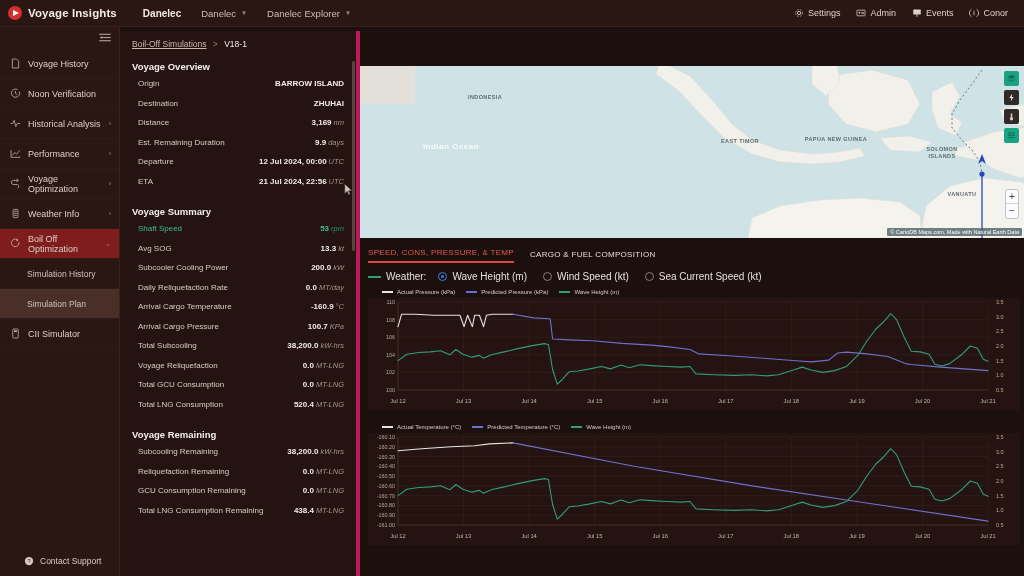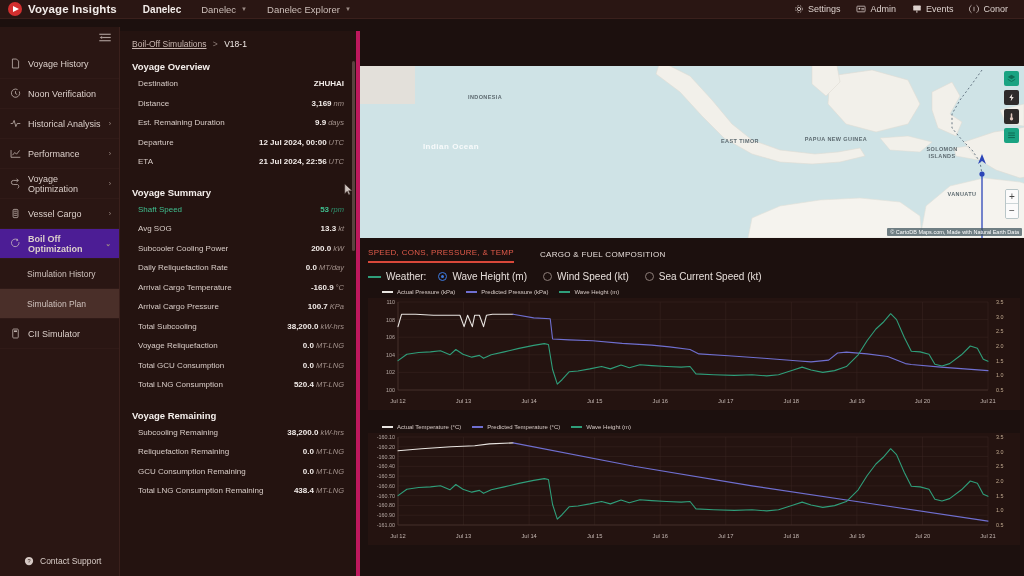--- a/index.html
+++ b/index.html
@@ -7,21 +7,21 @@
     width: 1024px; height: 576px;
     background: #1c100e;
     font-family: "Liberation Sans", sans-serif;
     overflow: hidden;
     color: #e8e0dc;
   }
   .app { position: relative; width: 1024px; height: 576px; }
 
   
   .topbar {
-    position: absolute; left: 0; top: 0; width: 1024px; height: 19px;
+    position: absolute; left: 0; top: 0; width: 1024px; height: 27px;
     background: #2a1613;
     display: flex; align-items: center;
     border-bottom: 1px solid #3a201c;
   }
   .brand { display: flex; align-items: center; gap: 6px; padding-left: 8px; }
   .brand-logo {
     width: 14px; height: 14px; border-radius: 50%;
     background: #d32f2f; position: relative;
   }
   .brand-logo::after {
@@ -55,21 +55,21 @@
   .nav-item {
     height: 30px; display: flex; align-items: center; gap: 7px;
     padding: 0 8px 0 10px; font-size: 9px; color: #dcd0cb; cursor: pointer;
     border-bottom: 1px solid #301a17;
   }
   .nav-item .ni-icon { width: 11px; height: 11px; flex: 0 0 11px; opacity: .85; }
   .nav-item .ni-label { flex: 1; }
   .nav-item .ni-chev { font-size: 7px; color: #9c8b85; }
   .nav-item.sub { padding-left: 27px; font-size: 8.5px; color: #cfc2bd; }
   .nav-item.active { background: #4a2f29; }
-  .nav-item.expanded { background: #4c1d95; font-weight: bold; }
+  .nav-item.expanded { background: #7f1d1d; }
   .contact {
     position: absolute; left: 0; bottom: 4px; width: 120px; height: 22px;
     display: flex; align-items: center; gap: 6px; padding-left: 24px;
     font-size: 8.5px; color: #d8ccc7; cursor: pointer;
   }
 
   
   .detail {
     position: absolute; left: 120px; top: 31px; width: 240px; height: 549px;
     background: #241310; border-right: 4px solid #be185d;
@@ -126,21 +126,21 @@
   }
   .zoom-ctl div:first-child { border-bottom: 1px solid #ccd6d8; }
   .map-attr {
     position: absolute; right: 2px; bottom: 2px;
     font-size: 5.5px; color: #ffffff; background: rgba(60,80,90,.72);
     padding: 1px 3px; border-radius: 1px;
   }
 
   
   .tabs {
-    position: absolute; left: 368px; top: 248px; display: flex; gap: 26px; align-items: flex-end;
+    position: absolute; left: 368px; top: 248px; display: flex; gap: 16px; align-items: flex-end;
   }
   .tab {
     font-size: 8px; letter-spacing: .3px; color: #e5dcd8; padding-bottom: 4px; cursor: pointer;
   }
   .tab.active { color: #e05a4a; border-bottom: 2px solid #d9483a; }
 
   
   .weather-row {
     position: absolute; left: 368px; top: 271px; display: flex; align-items: center; gap: 0;
     font-size: 10px; color: #e7dfdb;
@@ -292,21 +292,21 @@
       <span class="ni-chev">›</span>
     </div>
 
     <div class="nav-item">
       <svg class="ni-icon" viewBox="0 0 16 16">
         <rect x="4.5" y="2" width="7" height="12" rx="1.4" fill="none" stroke="#d6c9c4" stroke-width="1.2"></rect>
         <rect x="6" y="4" width="4" height="1.2" fill="#d6c9c4"></rect>
         <rect x="6" y="7" width="4" height="1.2" fill="#d6c9c4"></rect>
         <rect x="6" y="10" width="4" height="1.2" fill="#d6c9c4"></rect>
       </svg>
-      <span class="ni-label">Vessel Cargo</span>
+      <span class="ni-label">Weather Info</span>
       <span class="ni-chev">›</span>
     </div>
 
     <div class="nav-item expanded">
       <svg class="ni-icon" viewBox="0 0 16 16">
         <path d="M13 6 A5.5 5.5 0 1 1 10.5 2.4" fill="none" stroke="#d6c9c4" stroke-width="1.2"></path>
         <path d="M10.2 1 L11.6 3.4 L9 4" fill="none" stroke="#d6c9c4" stroke-width="1.2"></path>
       </svg>
       <span class="ni-label">Boil Off Optimization</span>
       <span class="ni-chev">⌄</span>
@@ -340,20 +340,24 @@
 
   <div class="detail">
     <div class="breadcrumb">
       <span class="bc-link">Boil-Off Simulations</span>
       <span class="bc-sep">&gt;</span>
       <span class="bc-current">V18-1</span>
     </div>
 
     <div class="section-title">Voyage Overview</div>
     <div id="overview-rows">
+        <div class="kv">
+          <span class="k">Origin</span>
+          <span class="v">BARROW ISLAND</span>
+        </div>
         <div class="kv">
           <span class="k">Destination</span>
           <span class="v">ZHUHAI</span>
         </div>
         <div class="kv">
           <span class="k">Distance</span>
           <span class="v">3,169<span class="u">nm</span></span>
         </div>
         <div class="kv">
           <span class="k">Est. Remaining Duration</span>

